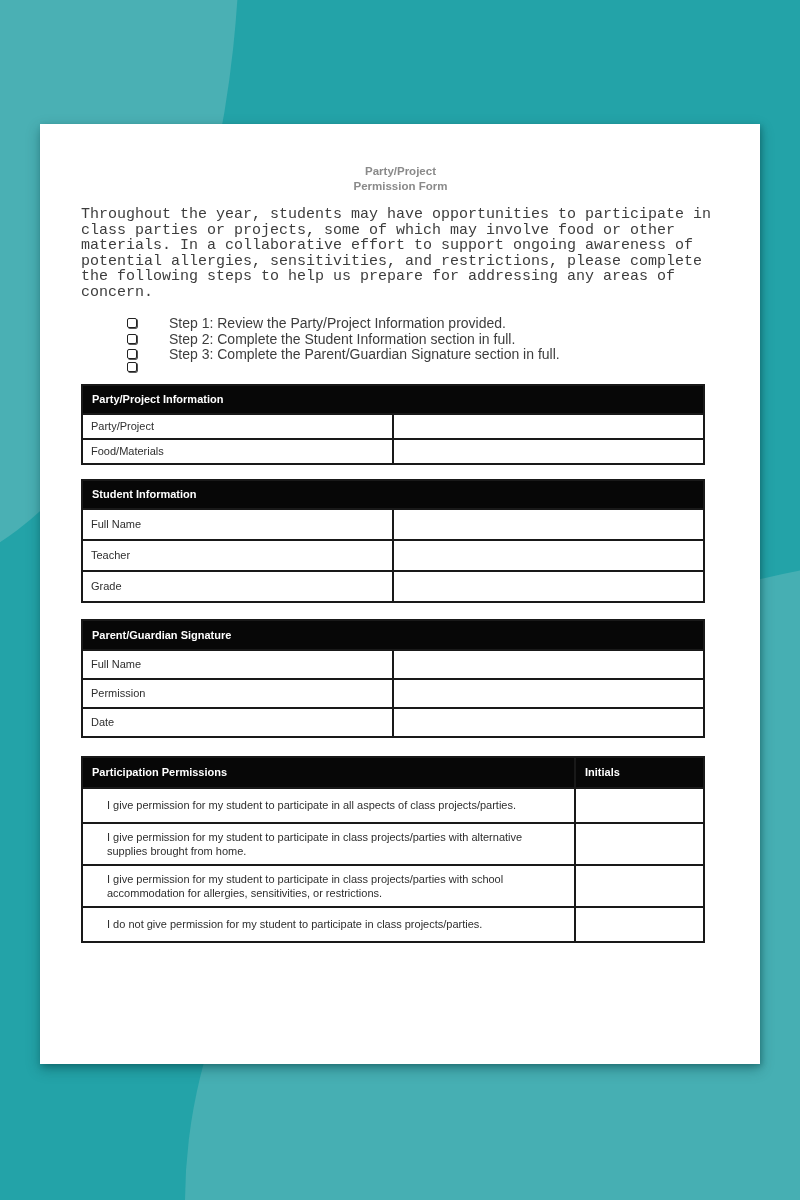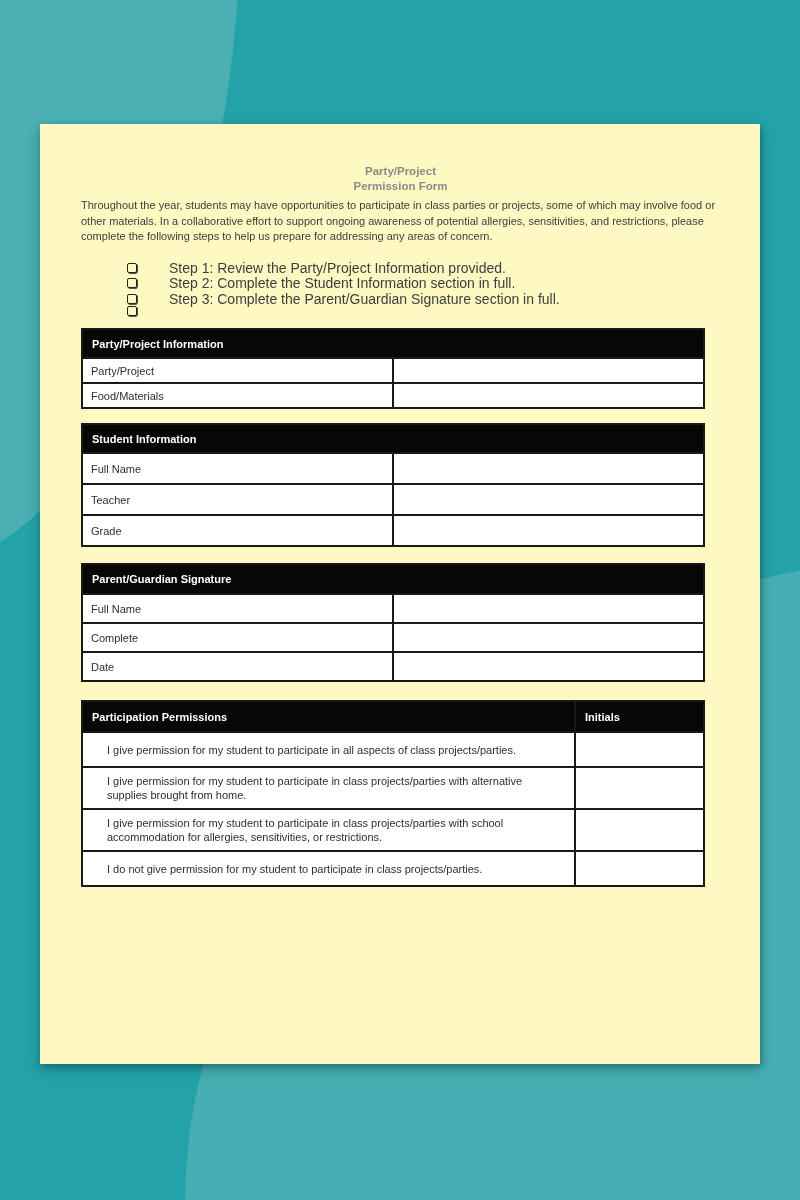--- a/index.html
+++ b/index.html
@@ -13,36 +13,37 @@
   #blob-top-left{
     left:-480px;top:-740px;width:720px;height:1320px;
     background:#4ab0b4;
   }
   #blob-bottom-right{
     left:185px;top:553px;width:1600px;height:1300px;
     background:#46afb3;
   }
   .paper{
     position:absolute;left:40px;top:124px;width:720px;height:940px;
-    background:#fef9c3;
+    background:#ffffff;
     box-shadow:0 5px 12px rgba(0,55,60,.38),2px 2px 5px rgba(0,55,60,.25);
     box-sizing:border-box;
     padding:0 40px 0 41px;
     color:#3d3d3d;
   }
   .doc-title{
     margin-top:40px;
     text-align:center;
     font-size:11.5px;font-weight:bold;color:#8a8a8a;
     line-height:15px;
   }
   .intro{
-    margin-top:4px;
-    font-size:11px;line-height:15.5px;color:#3d3d3d;
+    margin-top:13px;
+    font-size:15px;line-height:15.5px;color:#3d3d3d;
     width:636px;
+    font-family:Liberation Mono, monospace;
   }
   .steps{
     list-style:none;margin:16px 0 0 0;padding:0 0 0 46px;
   }
   .steps li{
     display:flex;align-items:center;
     font-size:14px;line-height:15.5px;color:#3d3d3d;
   }
   .chk{
     width:8px;height:8px;flex:0 0 8px;
@@ -160,21 +161,21 @@
   <table class="t3">
     <tbody>
         <tr>
       <th colspan="2">Parent/Guardian Signature</th>
     </tr>
     <tr>
       <td class="col-label">Full Name</td>
       <td></td>
     </tr>
     <tr>
-      <td class="col-label">Complete</td>
+      <td class="col-label">Permission</td>
       <td></td>
     </tr>
     <tr>
       <td class="col-label">Date</td>
       <td></td>
     </tr>
   </tbody>
     </table>
 
   <table class="t4">

